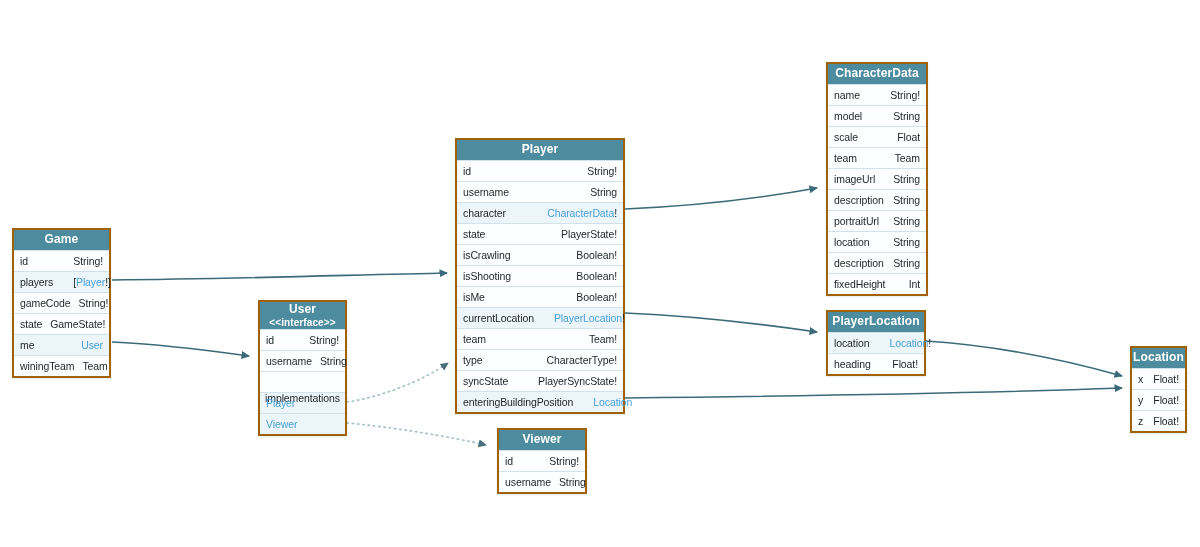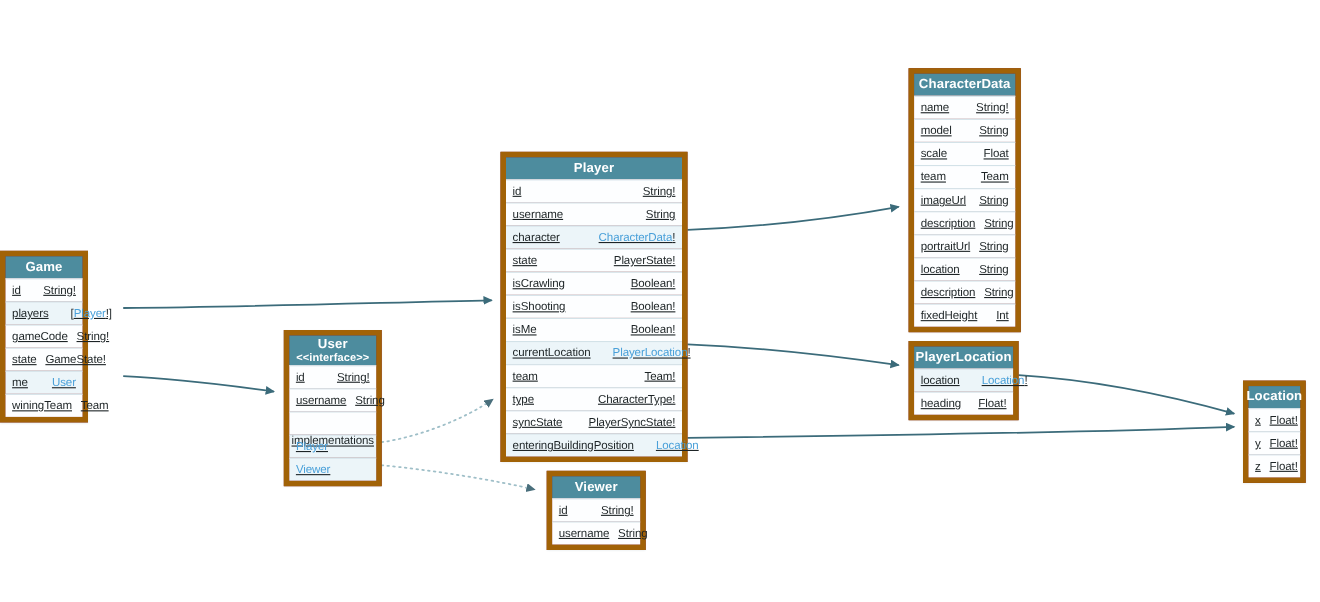--- a/index.html
+++ b/index.html
@@ -4,34 +4,34 @@
 <style>
   html,body{margin:0;padding:0;background:#fff;}
   .canvas{
     position:relative;width:1200px;height:547px;background:#ffffff;
     font-family:"Liberation Sans",sans-serif;overflow:hidden;
   }
   svg.edges{position:absolute;left:0;top:0;width:1200px;height:547px;}
   path.edge-solid{fill:none;stroke:#3b6b7a;stroke-width:1.6;}
   path.edge-dotted{fill:none;stroke:#9fbfc8;stroke-width:1.6;stroke-dasharray:1.5 3.8;stroke-linecap:round;}
   .table{
-    position:absolute;background:#7f1d1d;border:5px solid #a16207;
+    position:absolute;background:#bef264;border:2px solid #a16207;
     box-sizing:border-box;box-shadow:0 1px 2px rgba(70,110,125,.15);
   }
   .thead{
     background:#4d8c9e;color:#ffffff;text-align:center;font-weight:bold;
     font-size:12px;line-height:1.1;display:flex;flex-direction:column;
     align-items:center;justify-content:center;letter-spacing:.1px;cursor:pointer;
   }
   .thead .sub{font-size:10px;font-weight:bold;}
   .row{
     height:21px;box-sizing:border-box;display:flex;align-items:center;
     justify-content:space-between;padding:0 6px;font-size:10.5px;
     letter-spacing:-0.1px;color:#1d2426;border-top:1px solid #d3e2e8;
-    background:#fdfeff;white-space:nowrap;cursor:pointer;text-decoration:underline;
+    background:#fdfeff;white-space:nowrap;cursor:pointer;
   }
   .row.link-row{background:#ecf5f9;gap:12px;}
   .row.section{justify-content:center;cursor:default;}
   .fname{color:#1d2426;}
   .ftype{color:#1d2426;margin-left:8px;}
   .ftype-wrap{margin-left:8px;}
   .row.section .fname{text-align:center;margin-top:32px;}
   .link{color:#4aa0d9;}
   .ftype-wrap .ftype{margin-left:0;text-align:center;}
 </style>
@@ -53,21 +53,21 @@
         <path d="M 112 342 C 158 344 206 350 249 356" class="edge-solid" marker-end="url(#arrow-solid)"></path>
         <path d="M 625 209 C 695 206 762 198 817 188" class="edge-solid" marker-end="url(#arrow-solid)"></path>
         <path d="M 625 313 C 695 316 762 324 817 332" class="edge-solid" marker-end="url(#arrow-solid)"></path>
         <path d="M 625 398 C 800 396 990 393 1122 388" class="edge-solid" marker-end="url(#arrow-solid)"></path>
         <path d="M 926 341 C 1005 346 1072 362 1122 376" class="edge-solid" marker-end="url(#arrow-solid)"></path>
         <path d="M 347 402 C 382 397 424 380 448 363" class="edge-dotted" marker-end="url(#arrow-dotted)"></path>
         <path d="M 347 423 C 392 427 452 437 486 445" class="edge-dotted" marker-end="url(#arrow-dotted)"></path>
       </g>
   </svg>
   <div id="tables-root">
-      <div class="table" style="left: 0; top: 228px; width: 80px;">
+      <div class="table" style="left: 12px; top: 228px; width: 99px;">
         <div class="thead" style="height: 20px;">
           <span>Game</span>
         </div>
         <div class="row">
           <span class="fname">id</span>
           <span class="ftype-wrap"><span class="ftype">String!</span></span>
         </div>
         <div class="row link-row">
           <span class="fname">players</span>
           <span class="ftype-wrap"><span class="ftype">[</span><span class="ftype link">Player</span><span class="ftype">!]</span></span>

